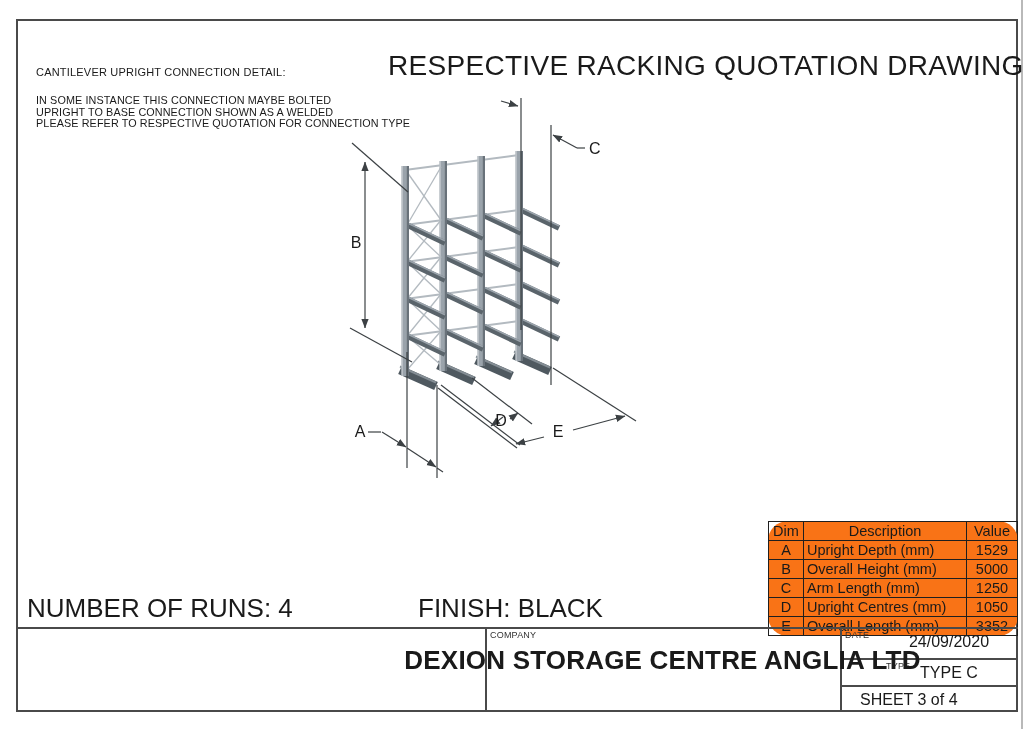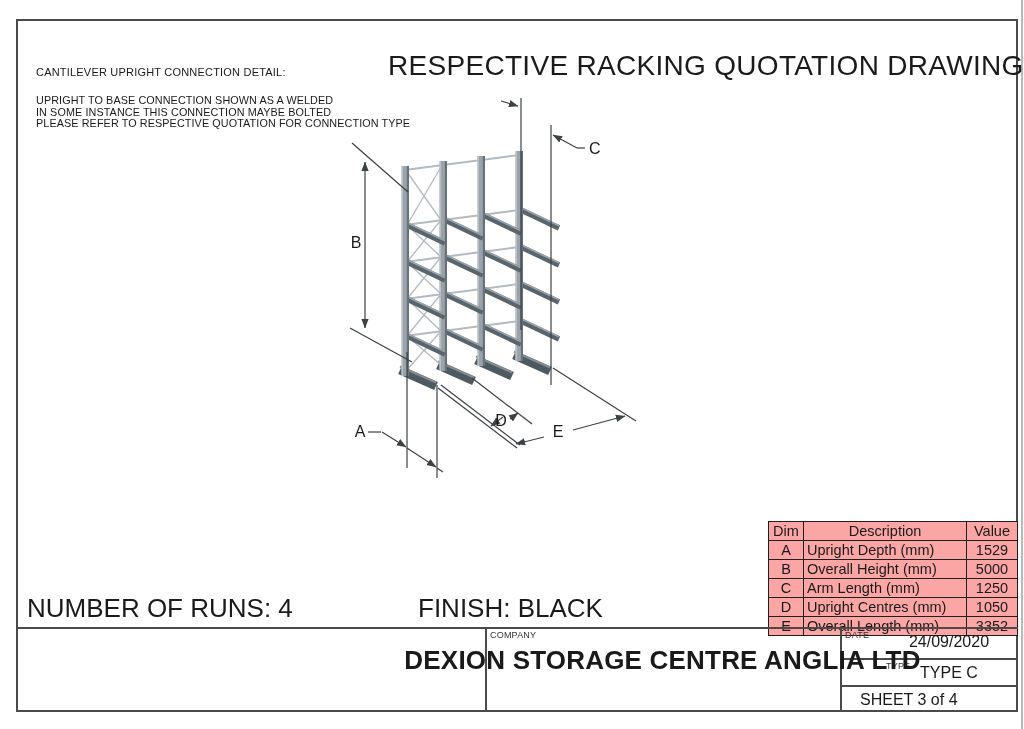--- a/index.html
+++ b/index.html
@@ -16,21 +16,21 @@
   .notes-heading{left:36px;top:66px;font-size:11px;letter-spacing:.2px;text-align:right;}
   .notes-body{left:36px;top:95px;font-size:10.8px;line-height:11.6px;letter-spacing:.1px;}
   .main-title{left:388px;top:50px;font-size:28px;letter-spacing:.3px;white-space:nowrap;}
   .runs{left:27px;top:593px;font-size:26px;white-space:nowrap;}
   .finish{left:418px;top:593px;font-size:26px;white-space:nowrap;}
   .rack-svg{left:330px;top:85px;}
   svg text{font-family:"Liberation Sans",sans-serif;font-size:16px;fill:#1a1a1a;}
   
   table.dims{
     left:768px;top:521px;border-collapse:collapse;table-layout:fixed;
-    font-size:14.5px;background:#fca5a5;
+    font-size:14.5px;background:#f97316;border-radius:20px;
   }
   table.dims td,table.dims th{
     border:1.6px solid #1f1f1f;height:18px;padding:0 3px;
     font-weight:normal;line-height:16px;white-space:nowrap;overflow:hidden;
   }
   .col-dim{width:28px;text-align:center;}
   .col-desc{width:156px;text-align:left;}
   .col-val{width:44px;text-align:center;}
   table.dims th{text-align:center;}
   
@@ -50,22 +50,22 @@
   .sheet-box{left:840px;top:691px;width:178px;text-align:left;}
 </style>
 </head>
 <body>
 
 <div class="abs frame"></div>
 <div class="abs page-edge"></div>
 
 <div class="abs notes-heading">CANTILEVER UPRIGHT CONNECTION DETAIL:</div>
 <div class="abs notes-body">
+  <div>IN SOME INSTANCE THIS CONNECTION MAYBE BOLTED</div>
   <div>UPRIGHT TO BASE CONNECTION SHOWN AS A WELDED</div>
-  <div>IN SOME INSTANCE THIS CONNECTION MAYBE BOLTED</div>
   <div>PLEASE REFER TO RESPECTIVE QUOTATION FOR CONNECTION TYPE</div>
 </div>
 
 <div class="abs main-title">RESPECTIVE RACKING QUOTATION DRAWING</div>
 
 <svg class="abs rack-svg" width="620" height="420" viewBox="0 0 620 420">
   <defs>
     <marker id="arr" viewBox="0 0 10 10" refX="9.5" refY="5" markerWidth="8" markerHeight="8" orient="auto-start-reverse">
       <path d="M0 1.2 L10 5 L0 8.8 z" fill="#3c4144"></path>
     </marker>

